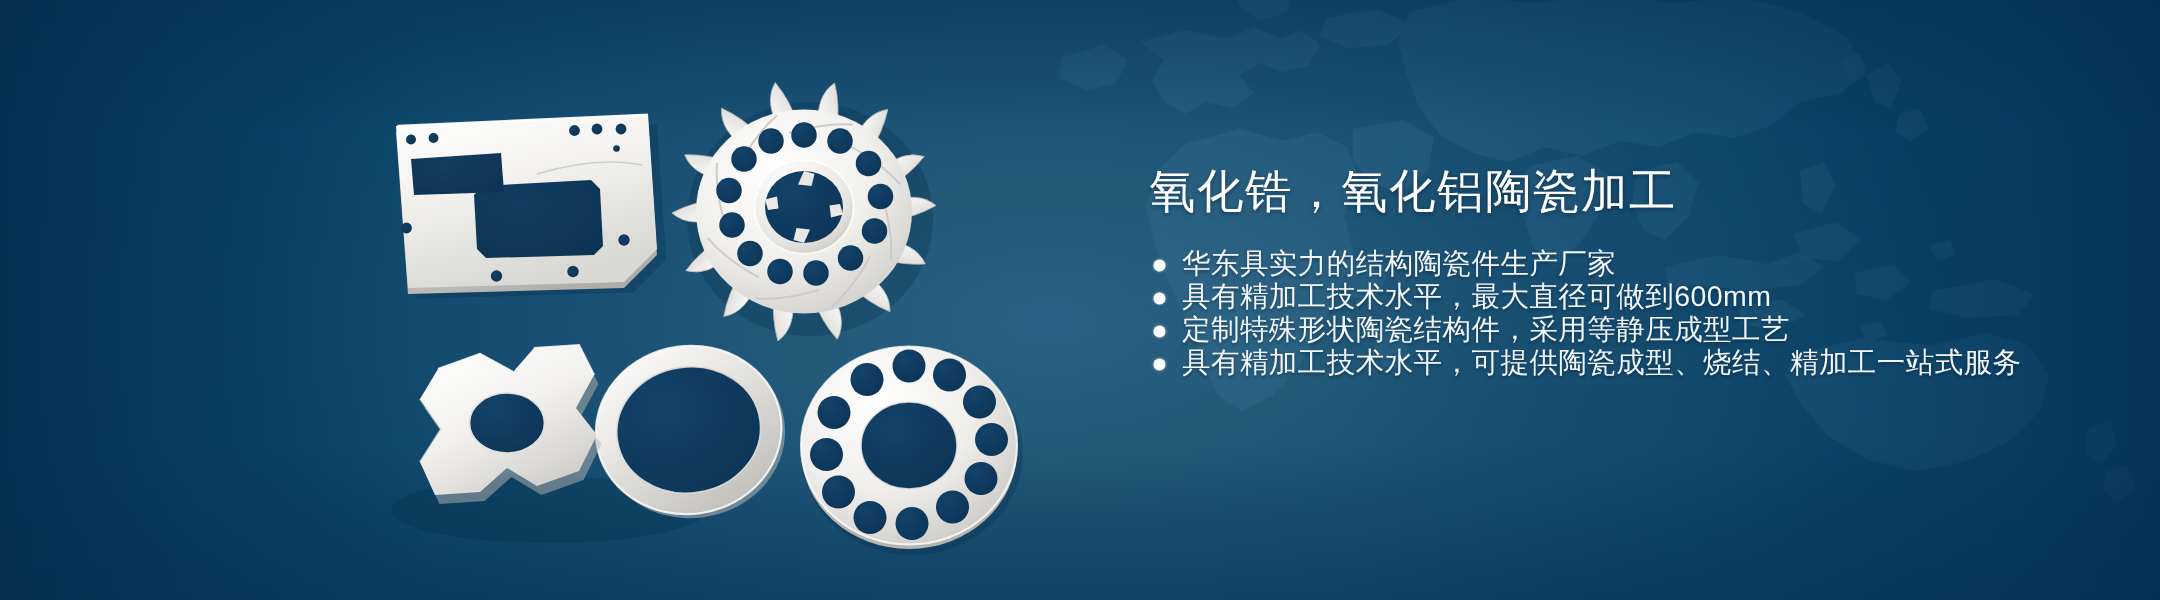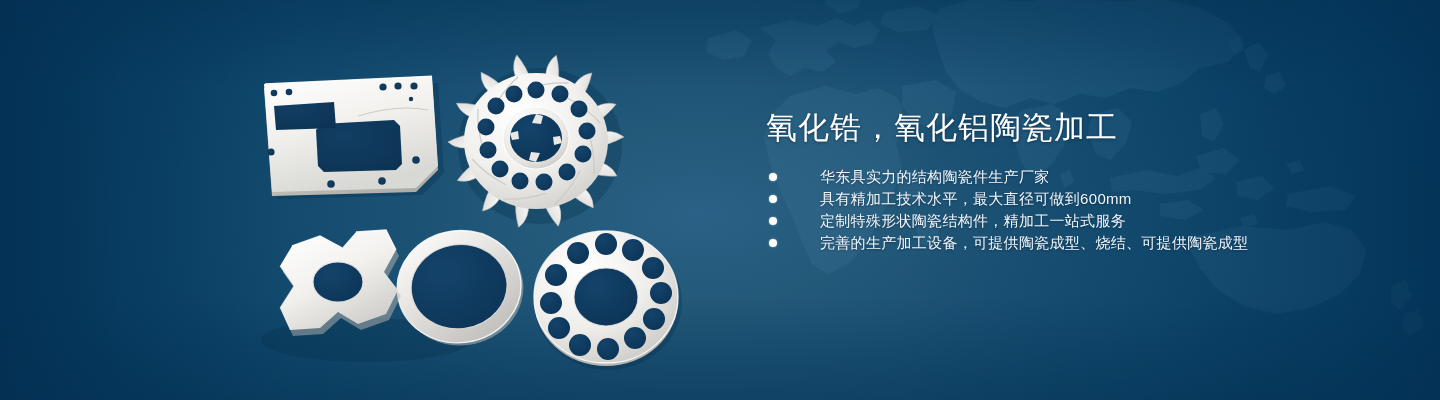--- a/index.html
+++ b/index.html
@@ -106,26 +106,25 @@
     flex: 0 0 auto;
     width: 8px;
     height: 8px;
     border-radius: 50%;
     background: #ffffff;
     margin-right: 11px;
     box-shadow: 0 0 2px rgba(255,255,255,0.5);
   }
   .bullet-text {
     color: #f2f7fb;
-    font-size: 15px;
+    font-size: 19px;
     line-height: 21px;
     letter-spacing: 0.3px;
     white-space: nowrap;
     text-shadow: 0 1px 2px rgba(0,18,40,0.40);
-    margin-left: 32px;
   }
 
   
   .parts { position: absolute; inset: 0; }
   .part { position: absolute; }
   .part svg { display: block; overflow: visible; }
 
   .p-plate    { left: 248px; top: 72px; }
   .p-impeller { left: 442px; top: 46px; }
   .p-cross    { left: 246px; top: 222px; }
@@ -465,22 +464,22 @@
       <li class="bullet-item">
         <span class="bullet-dot"></span>
         <span class="bullet-text">华东具实力的结构陶瓷件生产厂家</span>
       </li>
       <li class="bullet-item">
         <span class="bullet-dot"></span>
         <span class="bullet-text">具有精加工技术水平，最大直径可做到600mm</span>
       </li>
       <li class="bullet-item">
         <span class="bullet-dot"></span>
-        <span class="bullet-text">定制特殊形状陶瓷结构件，精加工一站式服务</span>
+        <span class="bullet-text">定制特殊形状陶瓷结构件，采用等静压成型工艺</span>
       </li>
       <li class="bullet-item">
         <span class="bullet-dot"></span>
-        <span class="bullet-text">完善的生产加工设备，可提供陶瓷成型、烧结、可提供陶瓷成型</span>
+        <span class="bullet-text">具有精加工技术水平，可提供陶瓷成型、烧结、精加工一站式服务</span>
       </li>
     </ul>
   </div>
 
 </div>
 
 </body></html>

